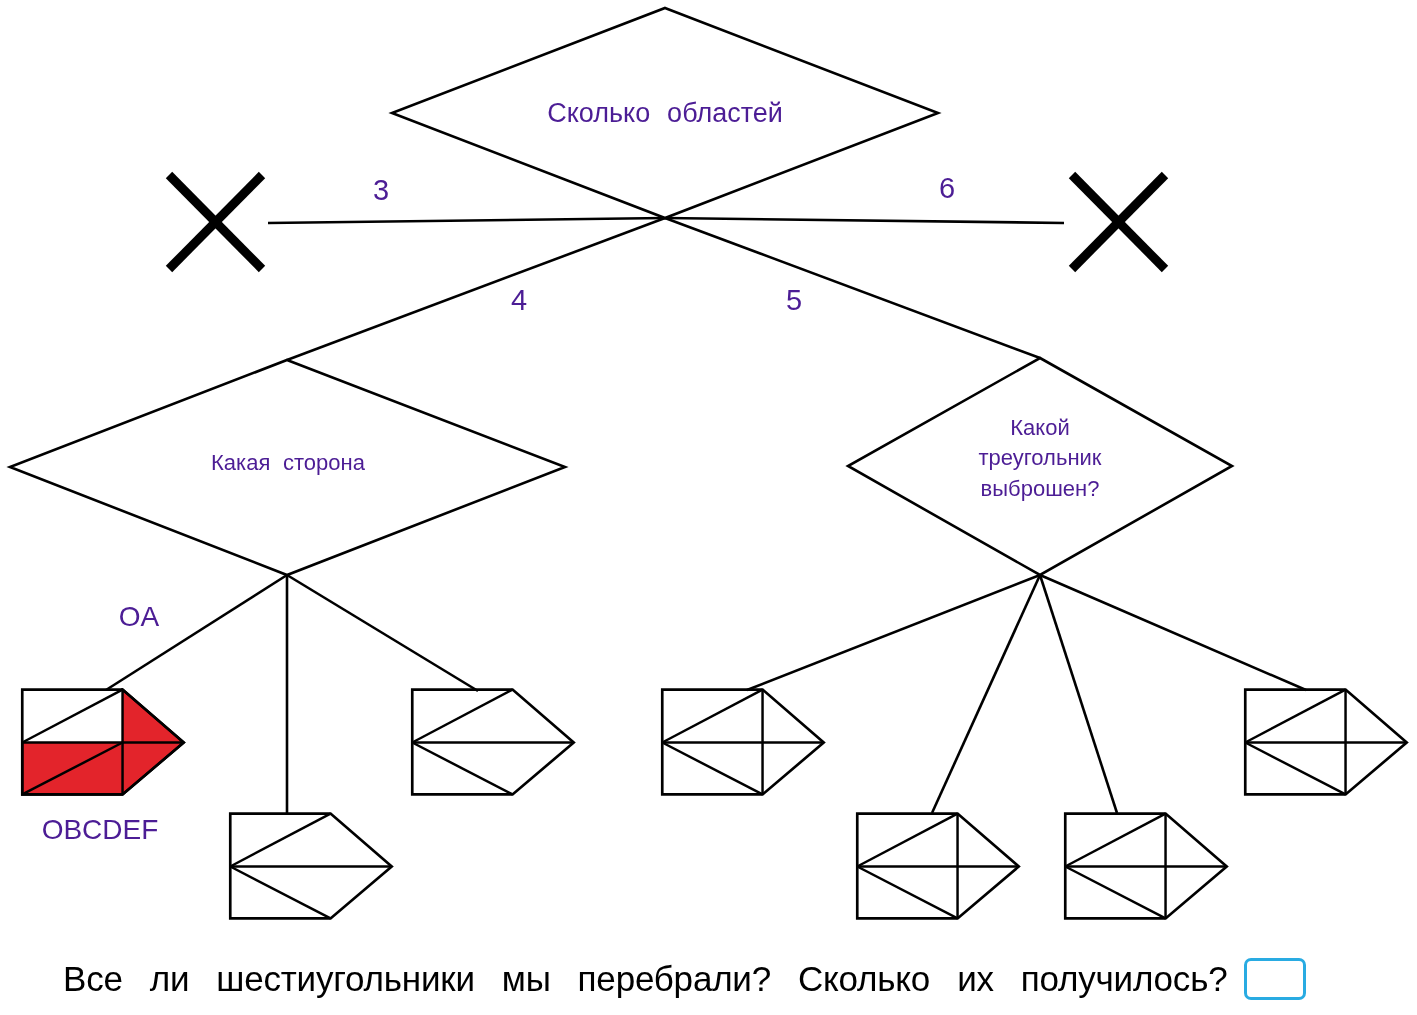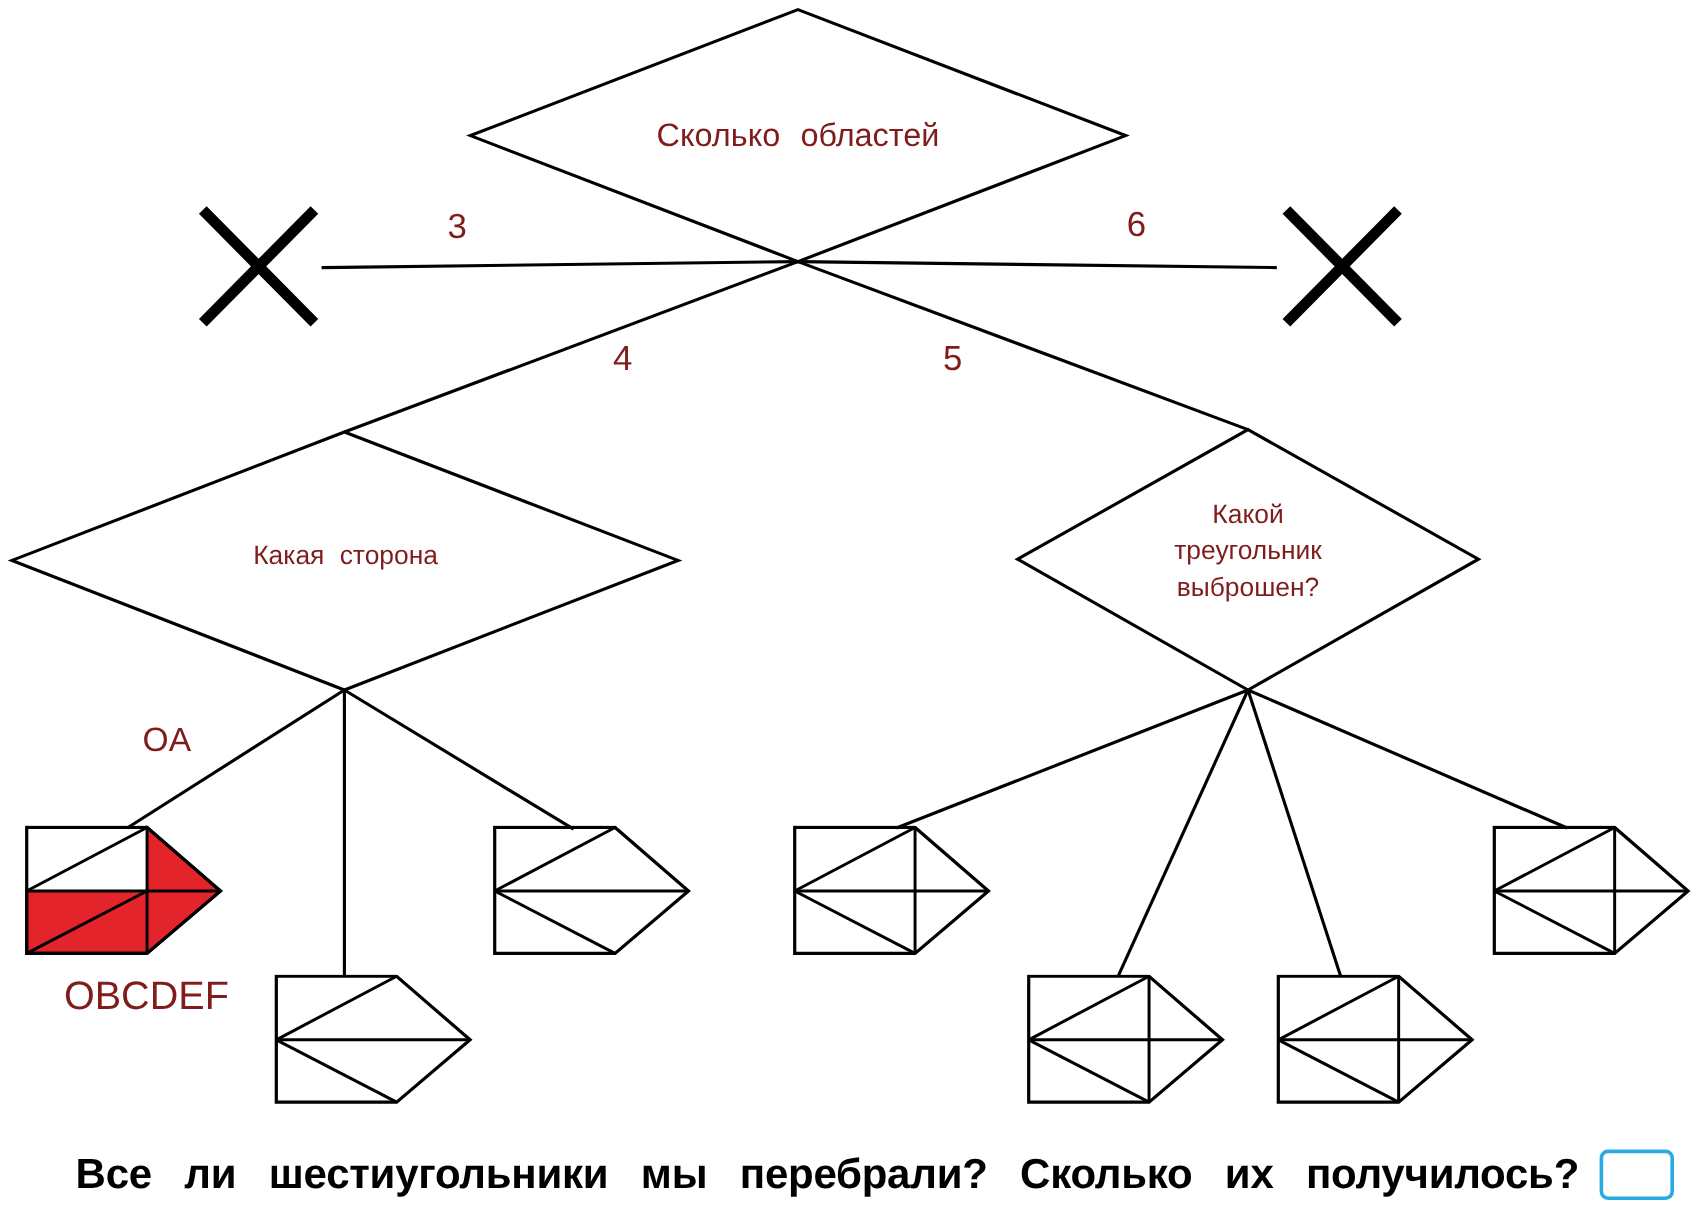--- a/index.html
+++ b/index.html
@@ -4,30 +4,30 @@
 <style>
   *{margin:0;padding:0;box-sizing:border-box}
   html,body{background:#fff}
   body{font-family:"Liberation Sans",sans-serif;color:#000}
   #canvas{position:relative;width:1417px;height:1015px;background:#fff;overflow:hidden}
   .layer{position:absolute;left:0;top:0}
   svg line{stroke:#000}
   .edge{stroke-width:2.6}
   .xline{stroke-width:9}
   .diamond{fill:#fff;stroke:#000;stroke-width:2.6}
-  .txt{position:absolute;transform:translate(-50%,-50%);text-align:center;white-space:nowrap;color:#7f1d1d}
+  .txt{position:absolute;transform:translate(-50%,-50%);text-align:center;white-space:nowrap;color:#4c1d95}
   .q{font-size:27px;line-height:1.34;word-spacing:.35em}
   .q-small{font-size:22px;line-height:1.38;word-spacing:.3em}
   .num{font-size:29px}
   .lbl-bold{font-weight:normal}
   .hexfig{position:absolute}
   .hexfig line{stroke:#000;stroke-width:2.4}
   .outline{fill:none;stroke:#000;stroke-width:2.6}
   #bottom-row{position:absolute;left:63px;top:958px;display:flex;align-items:center;gap:17px}
-  #bottom-q{font-size:35px;font-weight:bold;word-spacing:.5em;letter-spacing:-.2px;white-space:nowrap}
+  #bottom-q{font-size:35px;font-weight:normal;word-spacing:.5em;letter-spacing:-.2px;white-space:nowrap}
   #answer-box{width:62px;height:42px;border:3.5px solid #29abe2;border-radius:7px;background:#fff;flex:0 0 auto}
 </style>
 </head>
 <body>
 
 <div id="canvas">
 
   <svg class="layer" width="1417" height="1015" viewBox="0 0 1417 1015">
 
     <line class="edge" x1="665" y1="218" x2="268" y2="223"></line>
@@ -71,21 +71,21 @@
     <div>треугольник</div>
     <div>выброшен?</div>
   </div>
 
   <div class="txt num" style="left:381px;top:190px">3</div>
   <div class="txt num" style="left:947px;top:188px">6</div>
   <div class="txt num" style="left:519px;top:300px">4</div>
   <div class="txt num" style="left:794px;top:300px">5</div>
 
   <div class="txt lbl-bold" style="left:139px;top:617px;font-size:28px">OA</div>
-  <div class="txt lbl-bold" style="left:122px;top:830px;font-size:33px">OBCDEF</div>
+  <div class="txt lbl-bold" style="left:100px;top:830px;font-size:28px">OBCDEF</div>
 
   <svg class="hexfig" style="left:20px;top:688px" width="166" height="108" viewBox="0 0 160 105">
     <polygon points="1.5,53 99,53 99,1.5 158.5,53 99,103.5 1.5,103.5" fill="#e3242b" stroke="#000" stroke-width="2.4"></polygon>
     <line x1="1.5" y1="53" x2="99" y2="1.5"></line>
     <line x1="1.5" y1="103.5" x2="99" y2="53"></line>
     <line x1="99" y1="53" x2="99" y2="103.5"></line>
     <line x1="99" y1="53" x2="158.5" y2="53"></line>
     <polygon class="outline" points="1.5,1.5 99,1.5 158.5,53 99,103.5 1.5,103.5"></polygon>
   </svg>
 

